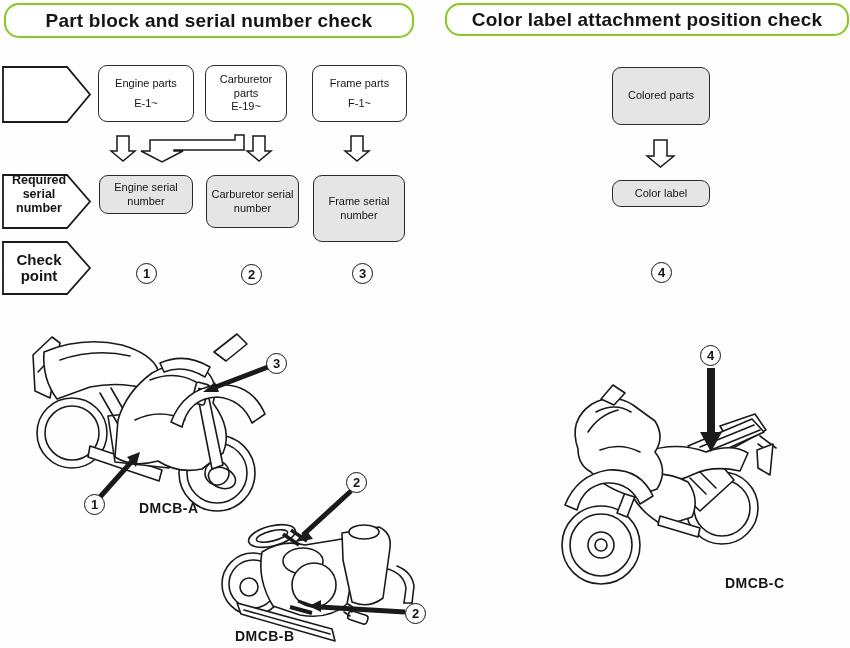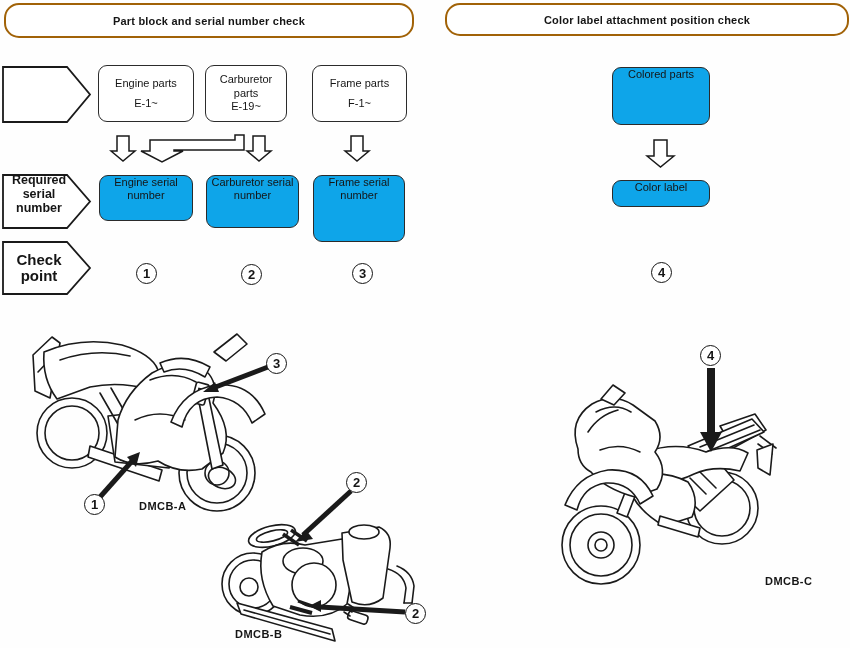--- a/index.html
+++ b/index.html
@@ -1,33 +1,33 @@
 <!DOCTYPE html>
 <html><head>
 <meta charset="utf-8">
 <style>
   html,body{margin:0;padding:0;background:#fff;}
   .page{position:relative;width:850px;height:648px;background:#fefefe;
         font-family:"Liberation Sans",sans-serif;color:#151515;overflow:hidden;}
   .abs{position:absolute;}
-  .hdr{border:2px solid #a16207;border-radius:15px;background:#fff;
+  .hdr{border:2px solid #84cc16;border-radius:15px;background:#fff;
        display:flex;align-items:center;justify-content:center;
-       font-weight:bold;font-size:11px;letter-spacing:.2px;}
+       font-weight:bold;font-size:19px;letter-spacing:.2px;}
   .rbox{border:1.5px solid #2b2b2b;border-radius:9px;background:#fff;
         display:flex;flex-direction:column;align-items:center;justify-content:space-evenly;
         text-align:center;font-size:11px;line-height:1.25;box-sizing:border-box;padding:4px 2px;}
-  .rbox2{border:1.5px solid #2b2b2b;border-radius:9px;background:#0ea5e9;
-        display:flex;flex-direction:column;align-items:center;
+  .rbox2{border:1.5px solid #2b2b2b;border-radius:9px;background:#e5e5e5;
+        display:flex;flex-direction:column;align-items:center;justify-content:center;
         text-align:center;font-size:11px;line-height:1.22;box-sizing:border-box;}
   .penText{display:flex;flex-direction:column;align-items:center;justify-content:center;
         text-align:center;font-weight:bold;line-height:1.1;}
   .circle{width:21px;height:21px;border:1.7px solid #141414;border-radius:50%;background:#fff;
         display:flex;align-items:center;justify-content:center;
         font-weight:bold;font-size:13px;box-sizing:border-box;z-index:5;}
-  .figlabel{font-weight:bold;font-size:11px;letter-spacing:.45px;z-index:5;}
+  .figlabel{font-weight:bold;font-size:14px;letter-spacing:.45px;z-index:5;}
   .ln{stroke:#1a1a1a;stroke-width:1.6;fill:none;stroke-linecap:round;stroke-linejoin:round;}
   .wh{stroke:#1a1a1a;stroke-width:1.6;fill:#fff;stroke-linejoin:round;}
   .dk{fill:#1a1a1a;stroke:none;}
   .hollow{fill:#fff;stroke:#1a1a1a;stroke-width:1.5;stroke-linejoin:miter;}
   .pent{fill:#fff;stroke:#1a1a1a;stroke-width:1.8;stroke-linejoin:miter;}
 </style>
 </head>
 <body>
 
 <div class="page">
@@ -79,21 +79,21 @@
   <svg class="abs" style="left:138px;top:132px;" width="110" height="33">
     <polygon class="hollow" points="12,8 97,8 97,3 106,3 106,18 36,18 36,19 45,19 24,30 3,19 12,19"></polygon>
   </svg>
   <svg class="abs" style="left:245px;top:135px;" width="29" height="27">
     <polygon class="hollow" points="8,1 20,1 20,16 26,16 14,26 2,16 8,16"></polygon>
   </svg>
   <svg class="abs" style="left:343px;top:135px;" width="29" height="27">
     <polygon class="hollow" points="8,1 20,1 20,16 26,16 14,26 2,16 8,16"></polygon>
   </svg>
 
-  <div class="abs rbox2" style="left:99px;top:175px;width:94px;height:46px;">
+  <div class="abs rbox2" style="left:99px;top:175px;width:94px;height:39px;">
     <span>Engine serial</span>
     <span>number</span>
   </div>
   <div class="abs rbox2" style="left:206px;top:175px;width:93px;height:53px;">
     <span>Carburetor serial</span>
     <span>number</span>
   </div>
   <div class="abs rbox2" style="left:313px;top:175px;width:92px;height:67px;">
     <span>Frame serial</span>
     <span>number</span>
@@ -234,17 +234,17 @@
   <div class="abs circle" style="left:700px;top:345px;">
     <span>4</span>
   </div>
 
   <div class="abs figlabel" style="left:139px;top:500px;">
     <span>DMCB-A</span>
   </div>
   <div class="abs figlabel" style="left:235px;top:628px;">
     <span>DMCB-B</span>
   </div>
-  <div class="abs figlabel" style="left:725px;top:575px;margin-left:40px;">
+  <div class="abs figlabel" style="left:725px;top:575px;">
     <span>DMCB-C</span>
   </div>
 
 </div>
 
 </body></html>

